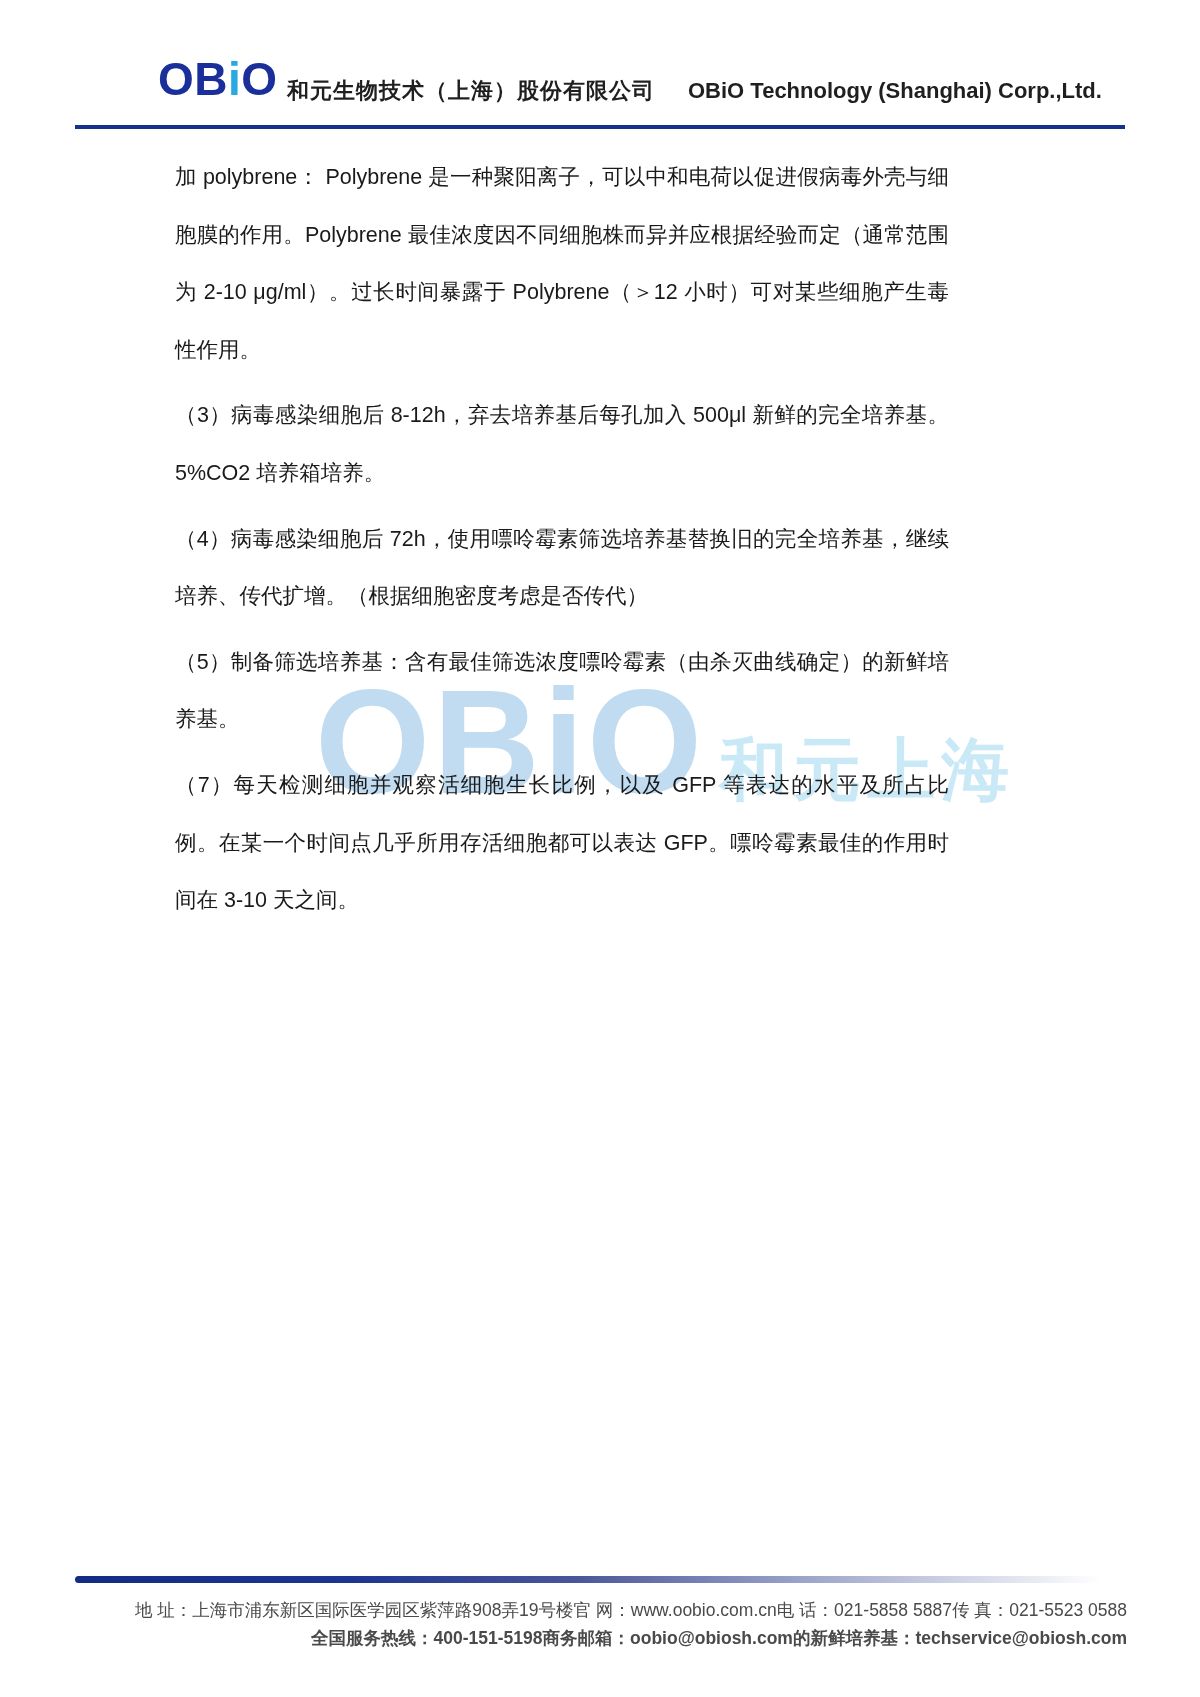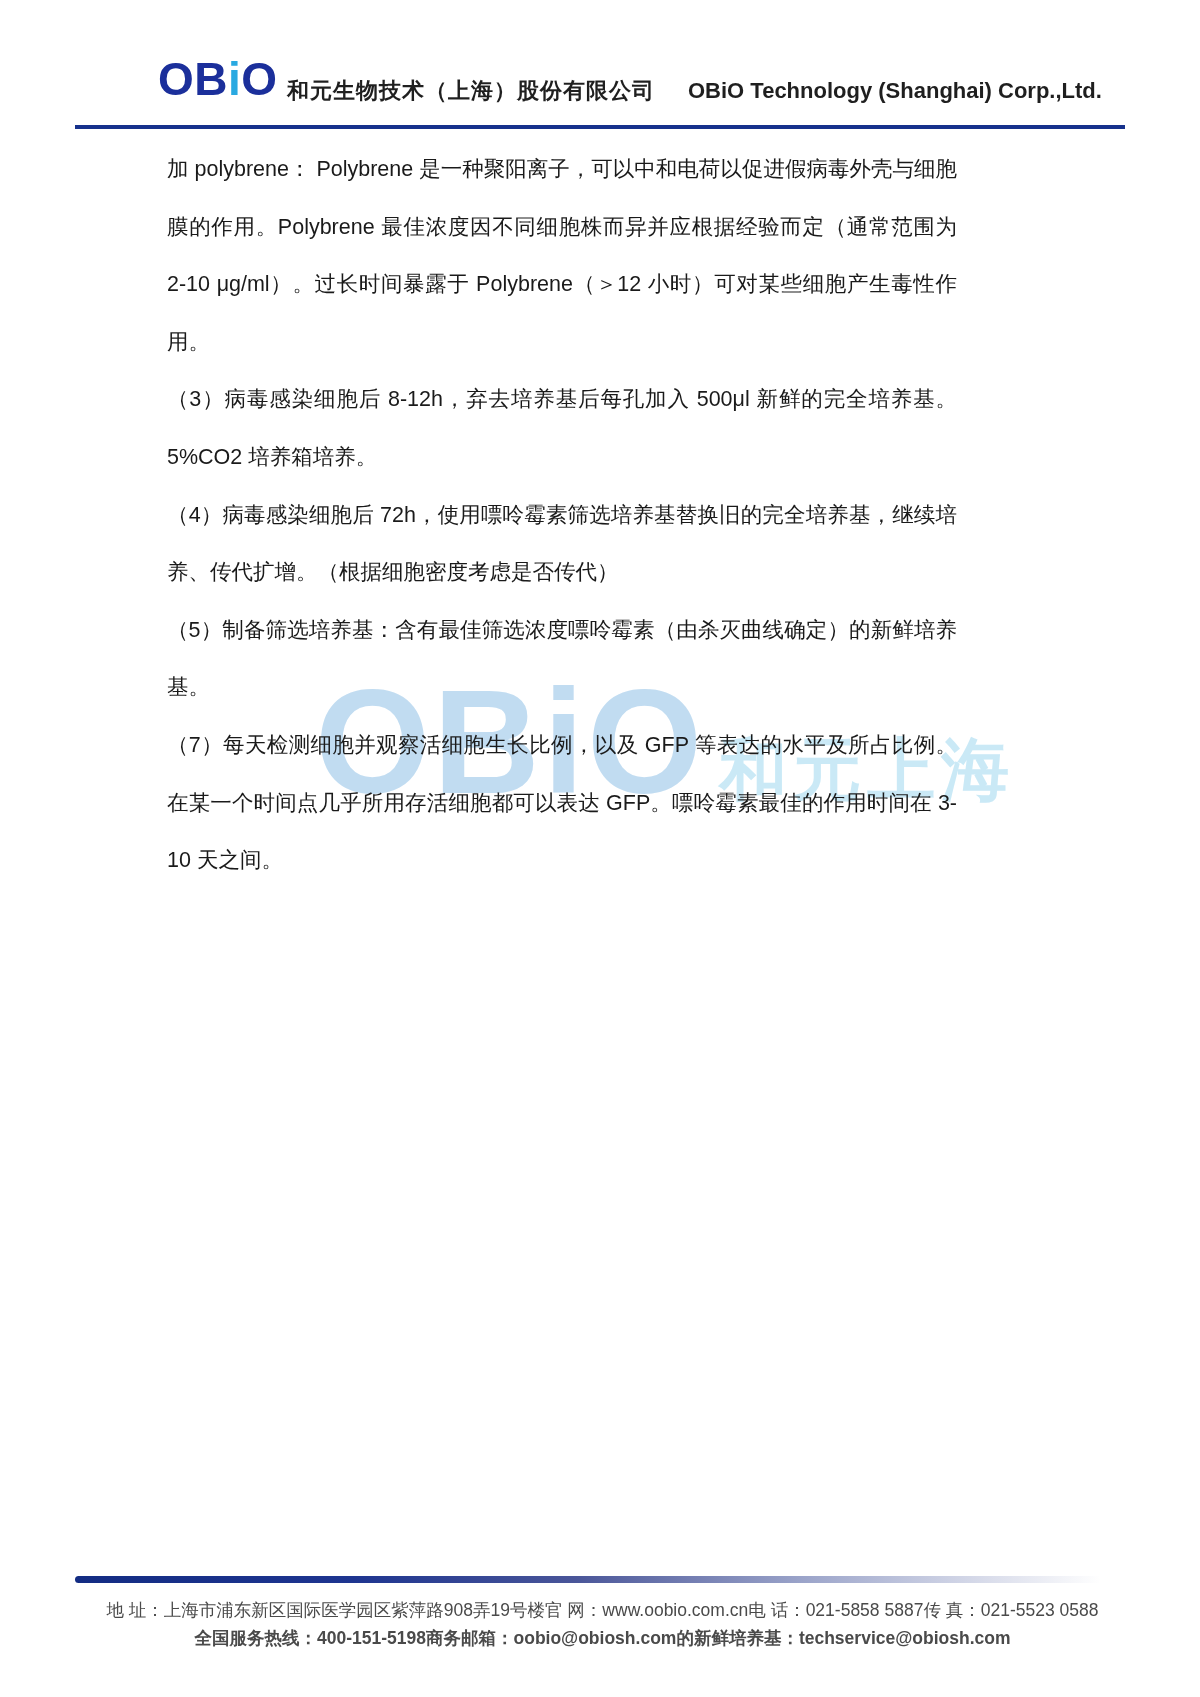--- a/index.html
+++ b/index.html
@@ -36,21 +36,21 @@
 
   
   .body-text {
     position:absolute; left:167px; top:141px;
     width:790px;
     font-size:21.5px; line-height:57.6px;
     color:#1a1a1a;
     text-align:justify;
     z-index:2;
   }
-  .body-text p { margin:0; }
+  .body-text p { margin:8px; }
 
   
   .watermark {
     position:absolute; left:315px; top:668px;
     z-index:1;
     display:flex; align-items:baseline;
     white-space:nowrap;
     pointer-events:none;
   }
   .watermark-logo {
@@ -70,21 +70,21 @@
     position:absolute; left:75px; top:1576px;
     width:1115px; height:7px;
     border-radius:4px;
     background:linear-gradient(to right,
       #132c83 0%, #1e3590 25%, #4a5699 45%,
       #9aa3c9 65%, rgba(255,255,255,0) 92%);
   }
   .footer-row {
     position:absolute; left:78px;
     width:1049px;
-    display:flex; justify-content:center;
+    display:flex; justify-content:flex-end;
     font-size:17.5px; color:#4a4a4a;
     white-space:nowrap;
   }
   .footer-row-1 { top:1598px; }
   .footer-row-2 { top:1626px;font-weight:bold; }
 </style>
 </head>
 <body>
 
 <div class="header-logo">

